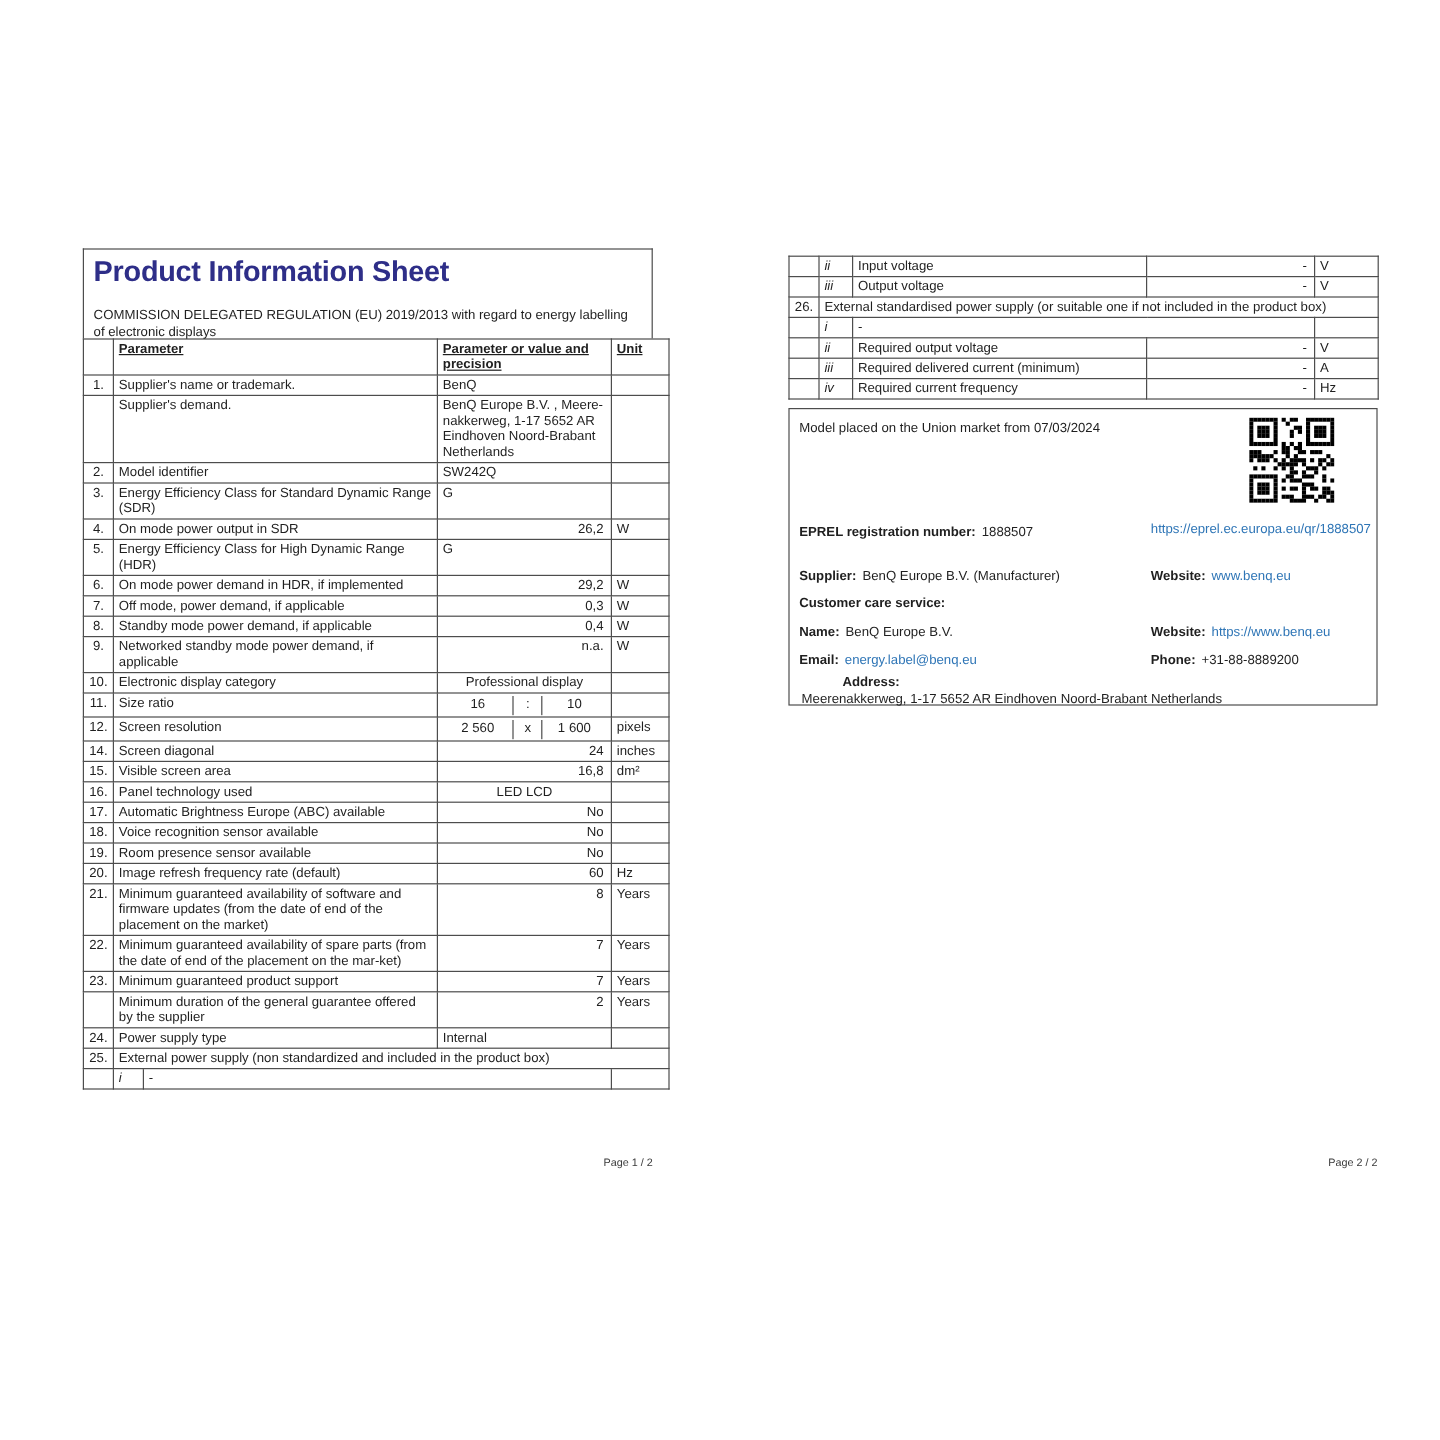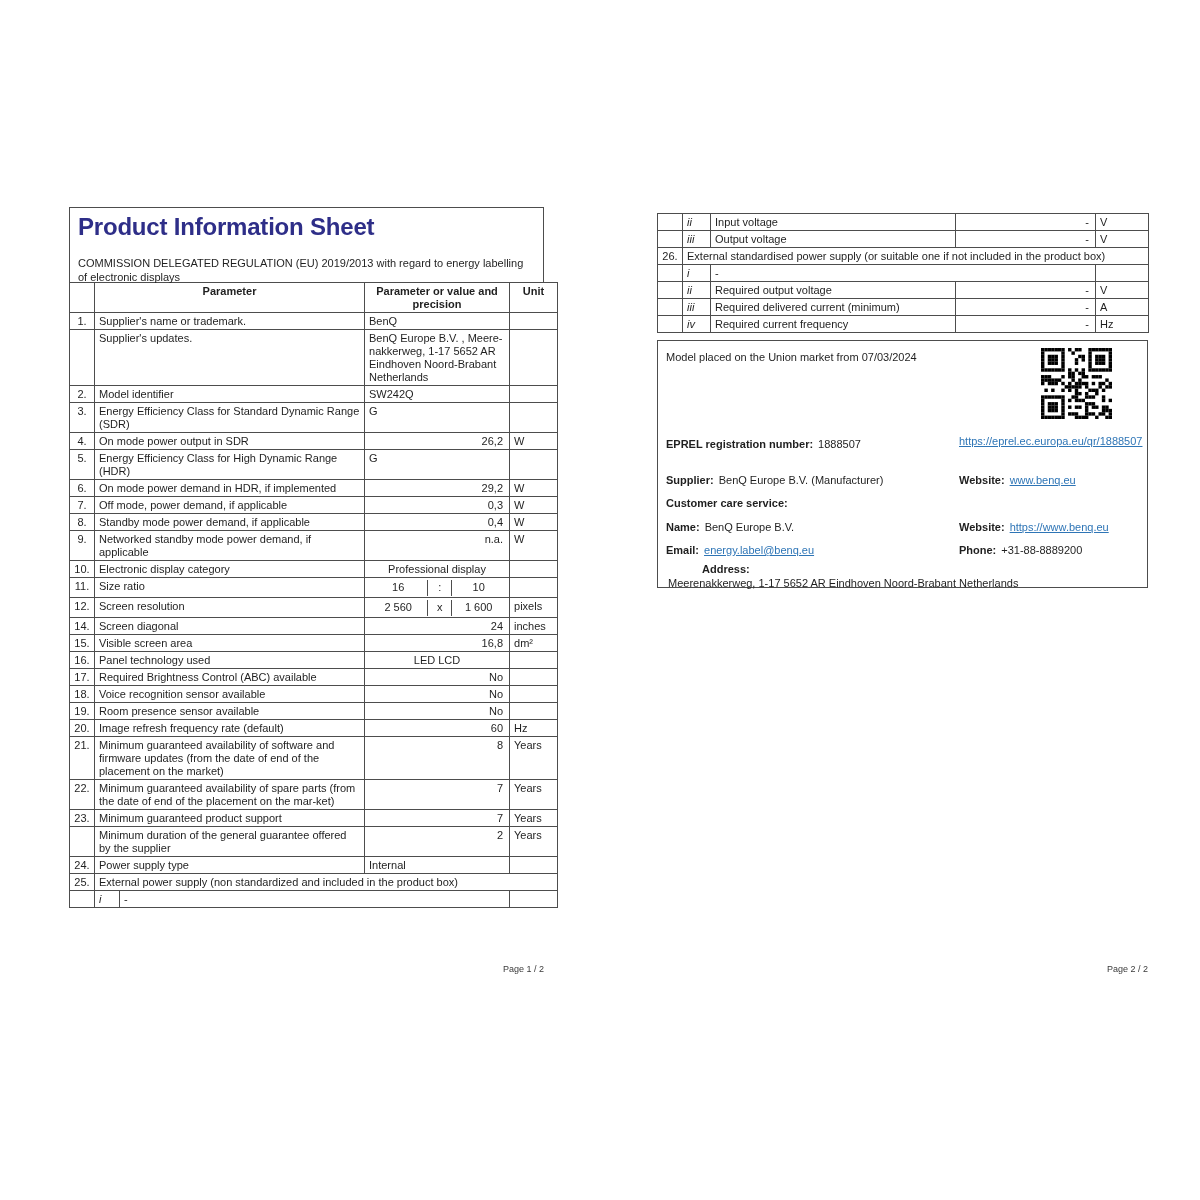--- a/index.html
+++ b/index.html
@@ -20,42 +20,42 @@
     border:1px solid var(--border-color);border-bottom:none;
     padding:6px 8px 2px 8px;height:75px;
   }
   .doc-title{margin:0;font-size:24px;line-height:26px;font-weight:bold;color:var(--title-color);letter-spacing:-0.2px;}
   .doc-subtitle{font-size:11px;line-height:14px;margin-top:16px;}
   table.sheet{border-collapse:collapse;width:100%;table-layout:fixed;font-size:11px;}
   table.sheet td,table.sheet th{
     border:1px solid var(--border-color);
     padding:1.5px 4px;vertical-align:top;line-height:13px;
   }
-  table.sheet th{text-align:center;font-weight:bold;}
+  table.sheet th{text-align:left;font-weight:bold;text-decoration:underline;}
   td.c-num{text-align:center;padding-left:1px;padding-right:1px;}
   td.c-roman{font-style:italic;padding-left:6px;}
   td.c-val.left{text-align:left;}
   td.c-val.right{text-align:right;padding-right:6px;}
   td.c-val.center{text-align:center;}
   td.c-unit{padding-left:5px;}
   td.split-cell{padding:0;}
   .split{display:flex;width:100%;height:100%;}
   .split span{display:block;text-align:center;padding:1.5px 0;line-height:13px;}
   .split .s1{flex:63 0 0;}
   .split .mid{flex:0 0 25px;border-left:1px solid var(--border-color);border-right:1px solid var(--border-color);}
   .split .s2{flex:57 0 0;}
   
   .page2-table-wrap{position:absolute;left:657px;top:213px;width:491px;}
   .info-box{
     position:absolute;left:657px;top:340px;width:491px;height:248px;
     border:1px solid var(--border-color);font-size:11px;line-height:13px;
   }
   .info-box .abs{position:absolute;}
   .lbl{font-weight:bold;margin-right:5px;}
-  a.link{color:var(--link-color);text-decoration:underline;cursor:pointer;}
+  a.link{color:var(--link-color);cursor:pointer;}
   .eprel-url{width:200px;word-break:break-all;display:inline-block;}
   .qr-wrap{position:absolute;top:7px;right:35px;width:71px;height:71px;}
   .page-label{position:absolute;font-size:9px;color:#3a3a3a;text-align:right;}
   .page-label.p1{left:56px;top:964px;width:488px;}
   .page-label.p2{left:657px;top:964px;width:491px;}
 </style>
 </head>
 <body>
 
 <div class="page1">
@@ -81,21 +81,21 @@
     </thead>
     <tbody id="tbody-p1">
         <tr>
           <td class="c-num" colspan="1">1.</td>
           <td class="c-label" colspan="2">Supplier's name or trademark.</td>
           <td class="c-val left" colspan="1">BenQ</td>
           <td class="c-unit" colspan="1"></td>
         </tr>
         <tr>
           <td class="c-num" colspan="1"></td>
-          <td class="c-label" colspan="2">Supplier's updates.</td>
+          <td class="c-label" colspan="2">Supplier's demand.</td>
           <td class="c-val left" colspan="1">BenQ Europe B.V. , Meere-nakkerweg, 1-17 5652 AR Eindhoven Noord-Brabant Netherlands</td>
           <td class="c-unit" colspan="1"></td>
         </tr>
         <tr>
           <td class="c-num" colspan="1">2.</td>
           <td class="c-label" colspan="2">Model identifier</td>
           <td class="c-val left" colspan="1">SW242Q</td>
           <td class="c-unit" colspan="1"></td>
         </tr>
         <tr>
@@ -183,21 +183,21 @@
           <td class="c-unit" colspan="1">dm²</td>
         </tr>
         <tr>
           <td class="c-num" colspan="1">16.</td>
           <td class="c-label" colspan="2">Panel technology used</td>
           <td class="c-val center" colspan="1">LED LCD</td>
           <td class="c-unit" colspan="1"></td>
         </tr>
         <tr>
           <td class="c-num" colspan="1">17.</td>
-          <td class="c-label" colspan="2">Required Brightness Control (ABC) available</td>
+          <td class="c-label" colspan="2">Automatic Brightness Europe (ABC) available</td>
           <td class="c-val right" colspan="1">No</td>
           <td class="c-unit" colspan="1"></td>
         </tr>
         <tr>
           <td class="c-num" colspan="1">18.</td>
           <td class="c-label" colspan="2">Voice recognition sensor available</td>
           <td class="c-val right" colspan="1">No</td>
           <td class="c-unit" colspan="1"></td>
         </tr>
         <tr>

